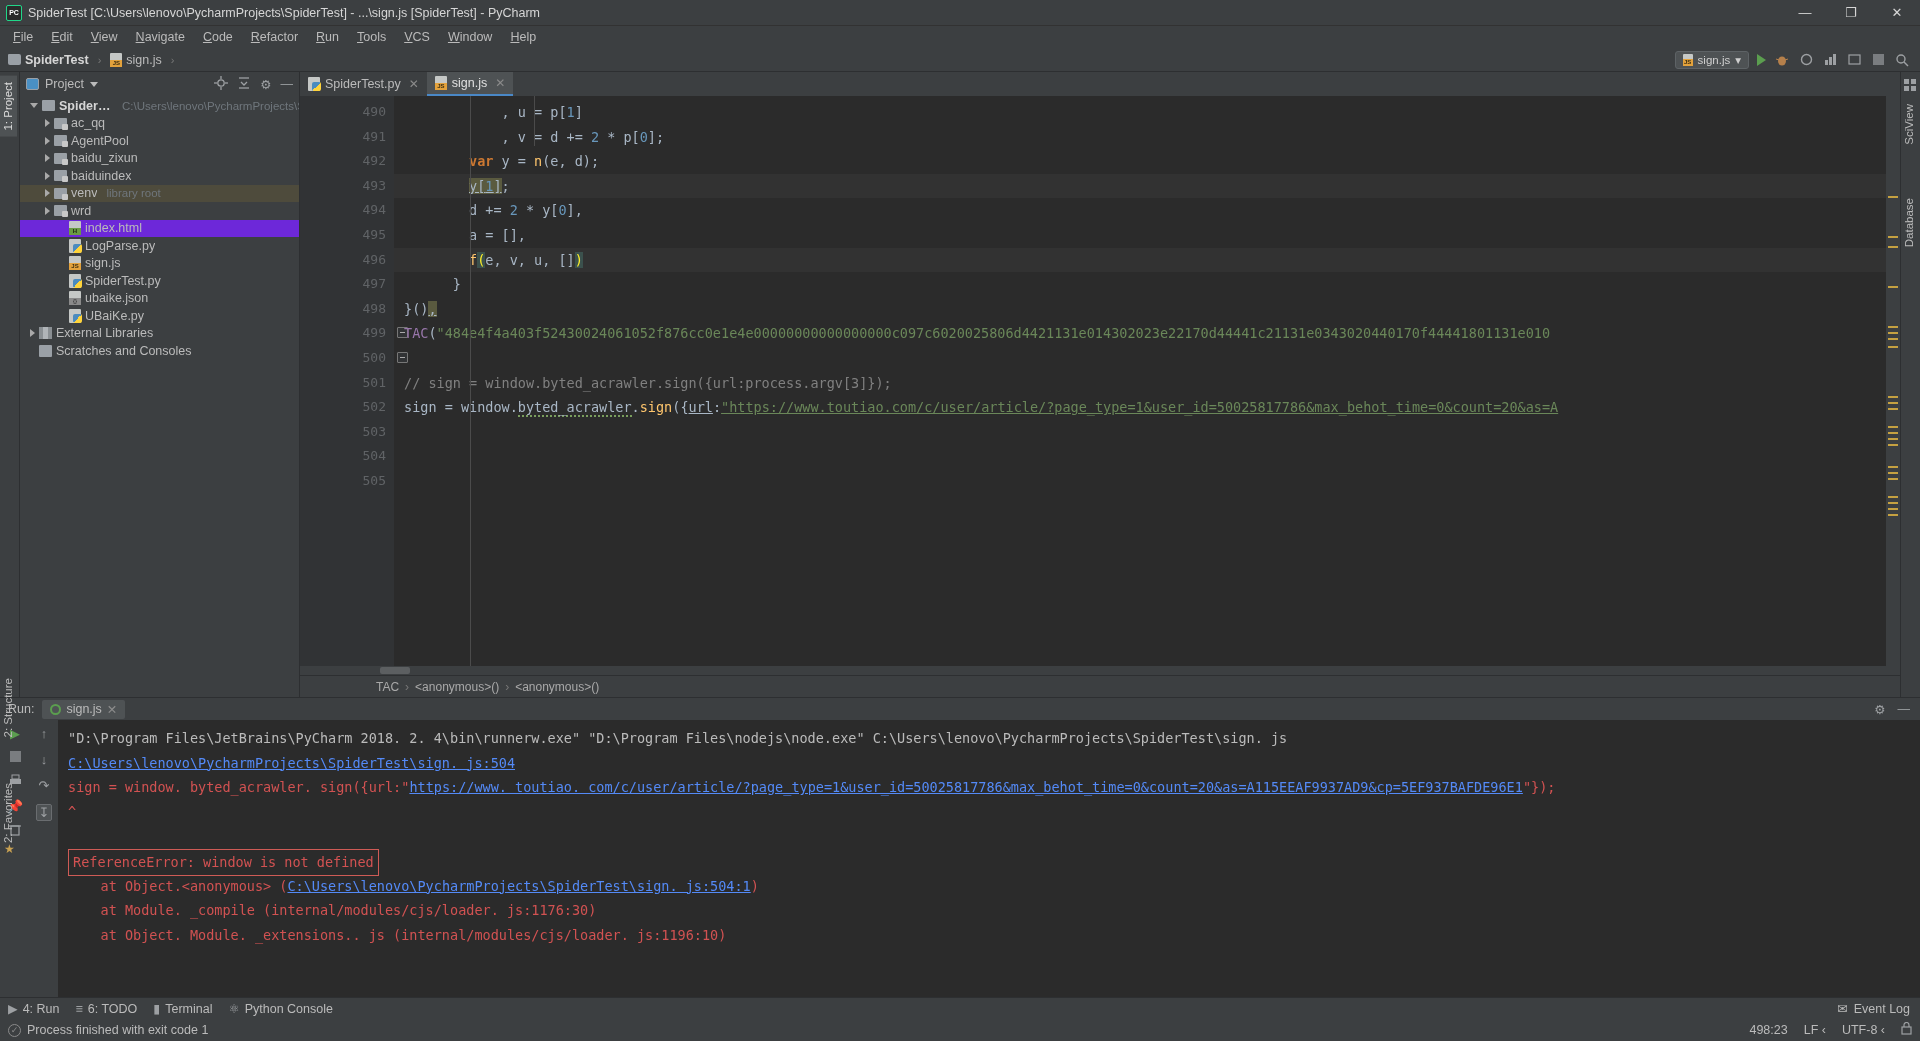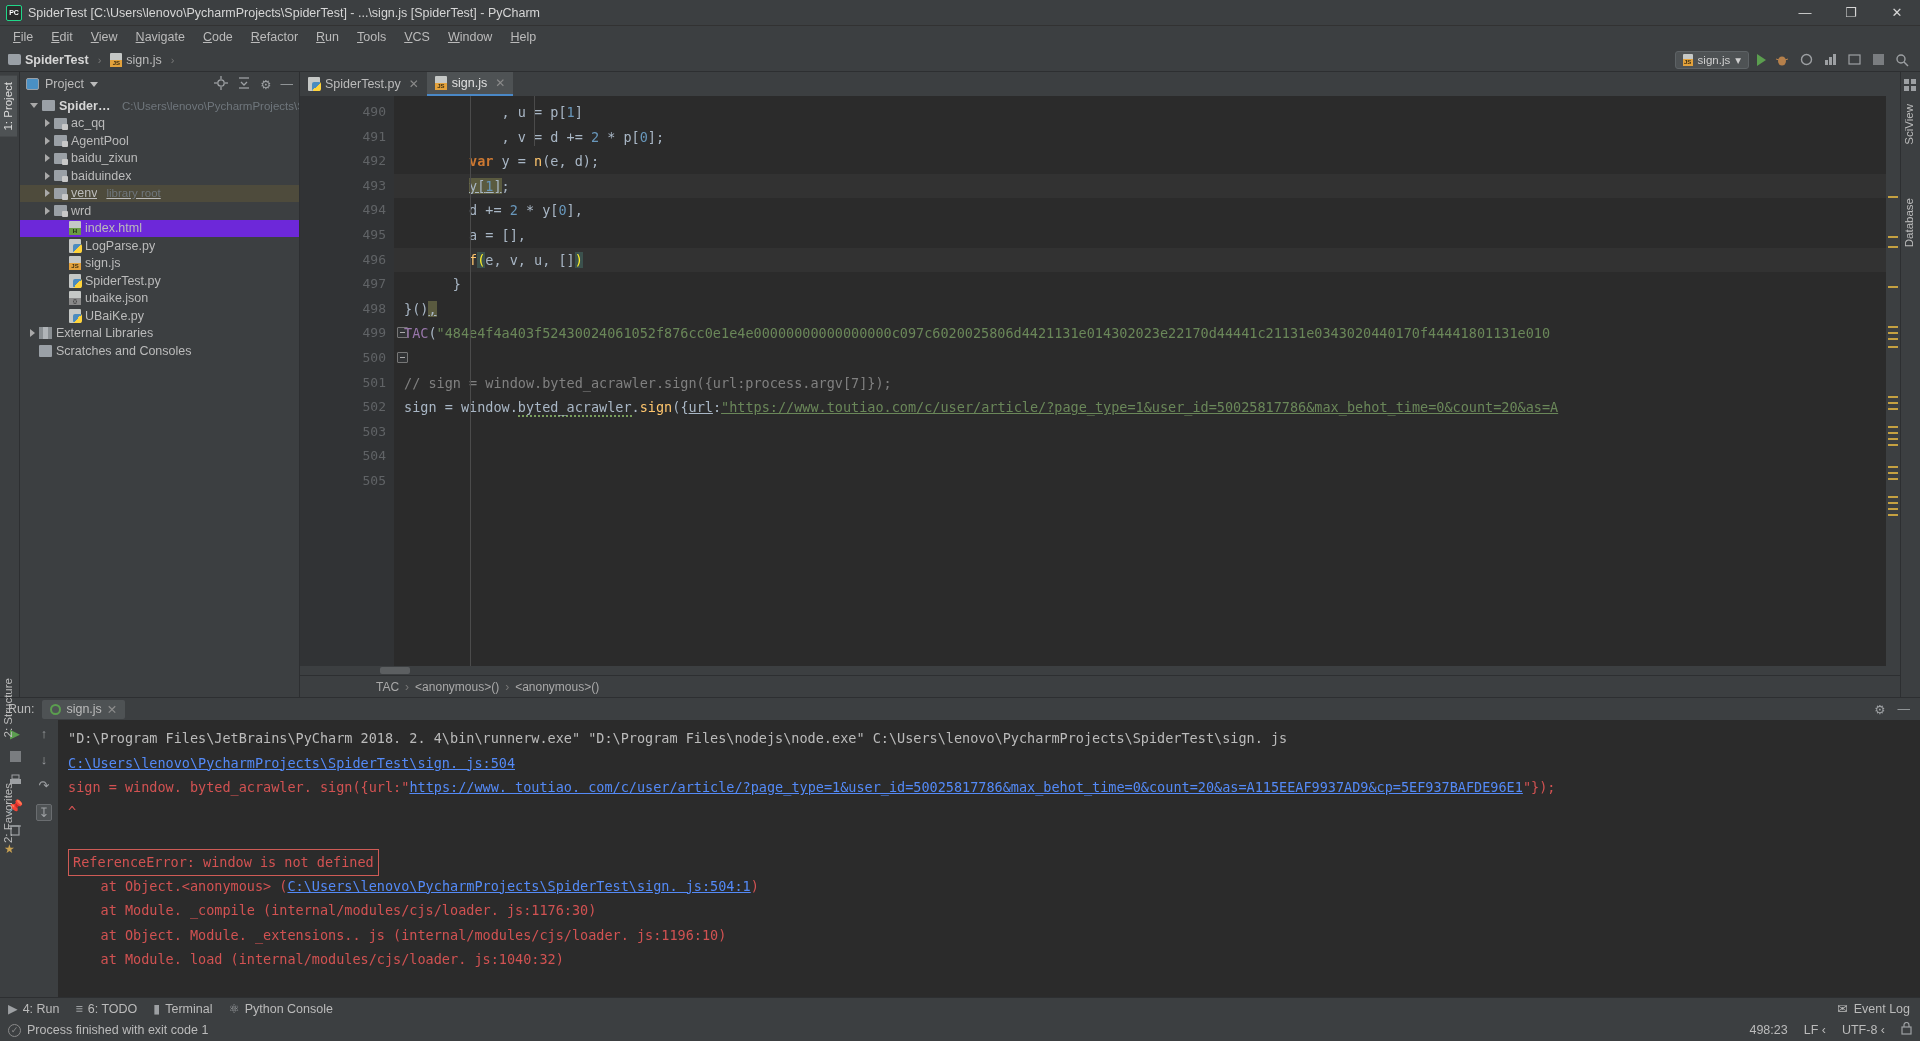--- a/index.html
+++ b/index.html
@@ -114,21 +114,21 @@
   .panel-head {
     height: 24px; display: flex; align-items: center; padding: 0 6px; gap: 6px;
     font-size: 12.5px; color: #bbbbbb; flex: none;
   }
   .panel-head .sq { width: 13px; height: 12px; border: 1.6px solid #9aa0a6; border-radius: 2px; background:#4a90c4; flex:none;}
   .panel-head .caret { border-left: 4px solid transparent; border-right: 4px solid transparent; border-top: 5px solid #bbb; }
   .ph-right { margin-left: auto; display: flex; gap: 9px; align-items: center; color:#9da0a3; }
   .tree { flex: 1 1 auto; overflow: hidden; font-size: 12.5px; color: #bbbbbb; padding-top: 1px; }
   .tnode { display: flex; align-items: center; height: 17.5px; gap: 4px; padding-left: 6px; white-space: nowrap; }
   .tnode.sel { background: #6d28d9; }
-  .tnode.hl { background: #4e4b3c; text-decoration: underline; }
+  .tnode.hl { background: #4e4b3c; }
   .arrow-r { width: 0; height: 0; border-left: 5px solid #a9a9a9; border-top: 4px solid transparent; border-bottom: 4px solid transparent; flex:none; }
   .arrow-d { width: 0; height: 0; border-top: 5px solid #a9a9a9; border-left: 4px solid transparent; border-right: 4px solid transparent; flex:none; }
   .arrow-sp { width: 5px; flex: none; }
   .fold-ico { width: 13px; height: 11px; background: #9aa0a6; border-radius: 1px; flex:none; position: relative; }
   .fold-ico.mod::after { content:""; position:absolute; right:-1px; bottom:-1px; width:6px;height:6px;background:#c8c8c8;border-radius:1px;}
   .lib-ico { width: 13px; height: 12px; background: linear-gradient(90deg,#8a8f93 33%, #b0b4b8 33% 66%, #8a8f93 66%); flex:none;}
   .scratch-ico { width: 13px; height: 12px; background: #9aa0a6; border-radius:1px; flex:none;}
   .tlabel { overflow: hidden; text-overflow: ellipsis; }
   .tpath { color: #6f767c; font-size: 11.5px; margin-left: 5px; overflow: hidden; }
 
@@ -479,21 +479,21 @@
             <div class="cline">            , v = d += <span class="num">2</span> * p[<span class="num">0</span>];</div>
             <div class="cline">        <span class="kw">var</span> y = <span class="fn">n</span>(e, d);</div>
             <div class="cline cur">        <span class="sel-olive">y[<span class="num">1</span>]</span>;</div>
             <div class="cline">        d += <span class="num">2</span> * y[<span class="num">0</span>],</div>
             <div class="cline">        a = [],</div>
             <div class="cline cur">        <span class="fn">f</span><span class="sel-teal"><span class="paren-hl">(</span></span>e, v, u, []<span class="sel-teal"><span class="paren-hl">)</span></span></div>
             <div class="cline">      }</div>
             <div class="cline">}()<span class="sel-olive">,</span></div>
             <div class="cline"><span class="id-purple">TAC</span>(<span class="str">"484e4f4a403f52430024061052f876cc0e1e4e00000000000000000c097c6020025806d4421131e014302023e22170d44441c21131e0343020440170f44441801131e010</span></div>
             <div class="cline"></div>
-            <div class="cline"><span class="cmt">// sign = window.byted_acrawler.sign({url:process.argv[7]});</span></div>
+            <div class="cline"><span class="cmt">// sign = window.byted_acrawler.sign({url:process.argv[3]});</span></div>
             <div class="cline">sign = window.<span class="wavy">byted_acrawler</span>.<span class="fn">sign</span>({<span class="link-ul">url</span>:<span class="str link-ul">"https://www.toutiao.com/c/user/article/?page_type=1&amp;user_id=50025817786&amp;max_behot_time=0&amp;count=20&amp;as=A</span></div>
           </div>
         <div class="stripe" id="stripe">
             <i style="top: 100px; background: rgb(197, 161, 65);"></i>
             <i style="top: 140px; background: rgb(197, 161, 65);"></i>
             <i style="top: 150px; background: rgb(197, 161, 65);"></i>
             <i style="top: 190px; background: rgb(197, 161, 65);"></i>
             <i style="top: 230px; background: rgb(197, 161, 65);"></i>
             <i style="top: 236px; background: rgb(197, 161, 65);"></i>
             <i style="top: 242px; background: rgb(197, 161, 65);"></i>
@@ -580,21 +580,20 @@
       <div class="console" id="console">
           <div class="coline">"D:\Program Files\JetBrains\PyCharm 2018. 2. 4\bin\runnerw.exe" "D:\Program Files\nodejs\node.exe" C:\Users\lenovo\PycharmProjects\SpiderTest\sign. js</div>
           <div class="coline"><span class="c-link">C:\Users\lenovo\PycharmProjects\SpiderTest\sign. js:504</span></div>
           <div class="coline"><span class="c-err">sign = window. byted_acrawler. sign({url:"</span><span class="c-link">https://www. toutiao. com/c/user/article/?page_type=1&amp;user_id=50025817786&amp;max_behot_time=0&amp;count=20&amp;as=A115EEAF9937AD9&amp;cp=5EF937BAFDE96E1</span><span class="c-err">"});</span></div>
           <div class="coline"><span class="c-err">^</span></div>
           <div class="coline"></div>
           <div class="coline"><span class="err-box">ReferenceError: window is not defined</span></div>
           <div class="coline"><span class="c-err">    at Object.&lt;anonymous&gt; (</span><span class="c-link">C:\Users\lenovo\PycharmProjects\SpiderTest\sign. js:504:1</span><span class="c-err">)</span></div>
           <div class="coline"><span class="c-err">    at Module. _compile (internal/modules/cjs/loader. js:1176:30)</span></div>
           <div class="coline"><span class="c-err">    at Object. Module. _extensions.. js (internal/modules/cjs/loader. js:1196:10)</span></div>
-          <div class="coline"><span class="c-err">    at Module. load (internal/modules/cjs/loader. js:1040:32)</span></div>
         </div>
     </div>
   </div>
 
   <div class="bottombar" id="bottabs">
     <span class="bb-item">
         <span style="color:#9da0a3">▶</span>
         <span>4: Run</span>
       </span>
       <span class="bb-item">

